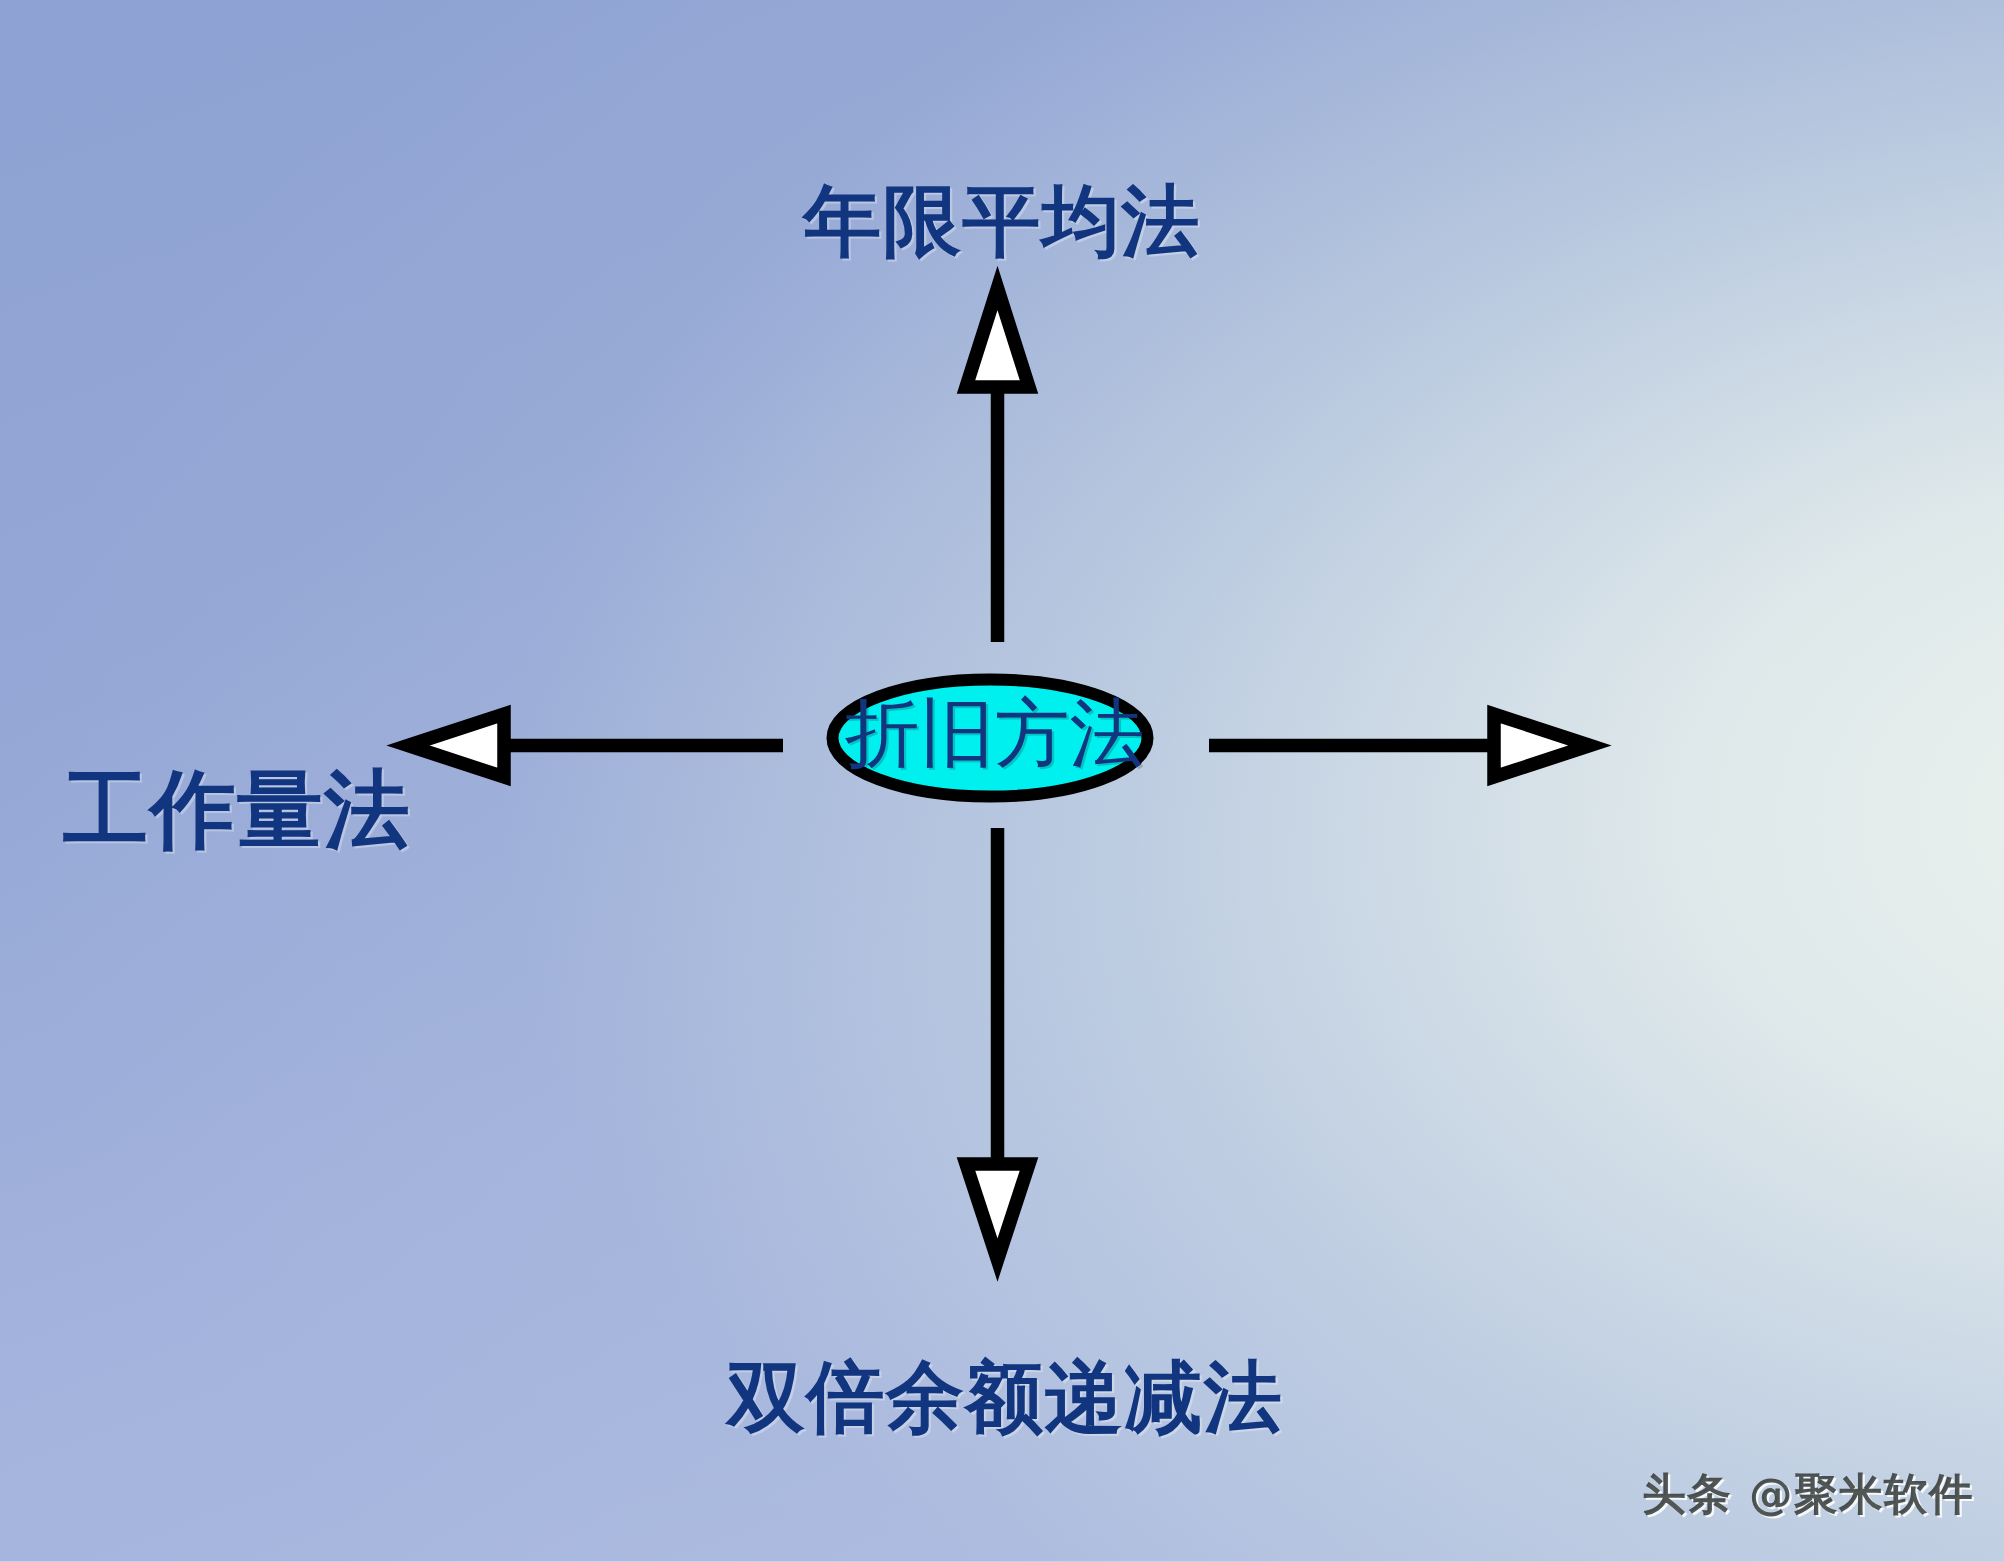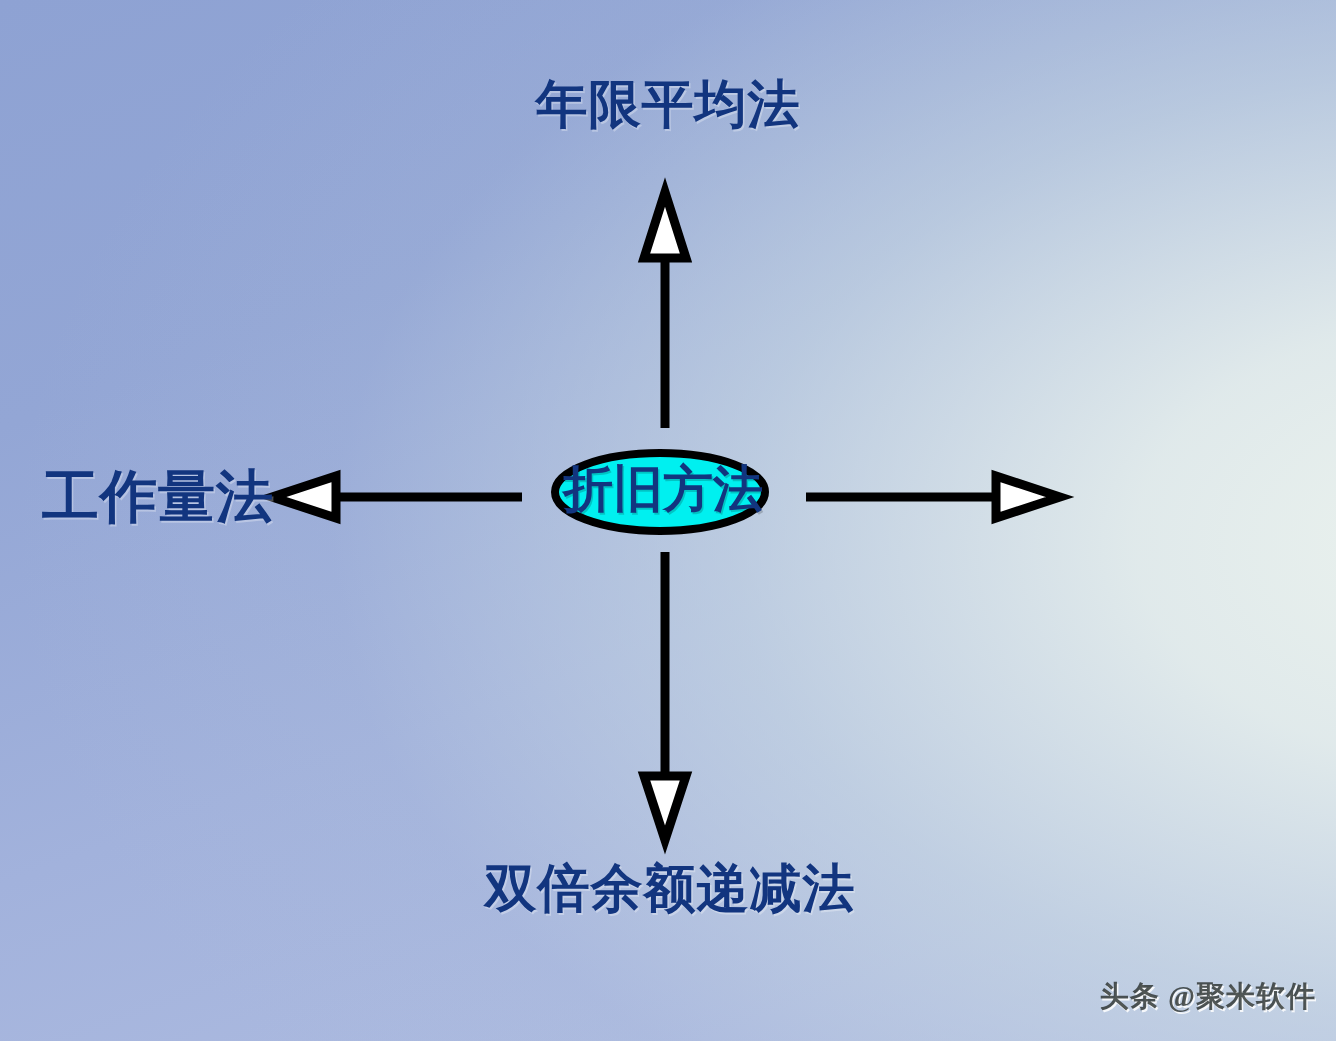--- a/index.html
+++ b/index.html
@@ -29,20 +29,21 @@
   }
 
   
   .node-label {
     position: absolute;
     color: #12357f;
     font-weight: bold;
     line-height: 1;
     white-space: nowrap;
     text-shadow: 1.5px 1.5px 0 rgba(255,255,255,0.30);
+    margin-top: 44px;
   }
   #label-top {
     left: 0; right: 0;
     top: 78px;
     text-align: center;
     font-size: 52px;
     letter-spacing: 1px;
   }
   #label-left {
     left: 42px;
@@ -65,40 +66,39 @@
     letter-spacing: 1px;
   }
 
   
   #center-text {
     position: absolute;
     left: 563px;
     top: 464px;
     width: 220px;
     font-size: 50px;
-    font-weight: bold;
+    font-weight: normal;
     color: #12357f;
     line-height: 1;
     white-space: nowrap;
     letter-spacing: 0px;
     text-shadow: 1.5px 1.5px 0 rgba(0,0,0,0.18);
   }
 
   
   #watermark {
     position: absolute;
     right: 20px;
     bottom: 24px;
     font-size: 29px;
     font-weight: bold;
     color: rgba(40,46,44,0.80);
     letter-spacing: 1px;
     white-space: nowrap;
     text-shadow: 1.5px 1.5px 0 rgba(255,255,255,0.85);
-    font-family: Liberation Serif, serif;
   }
 </style>
 </head>
 <body>
 
 <div id="canvas">
 
   <svg id="diagram" viewBox="0 0 1336 1041">
 
     <g>

